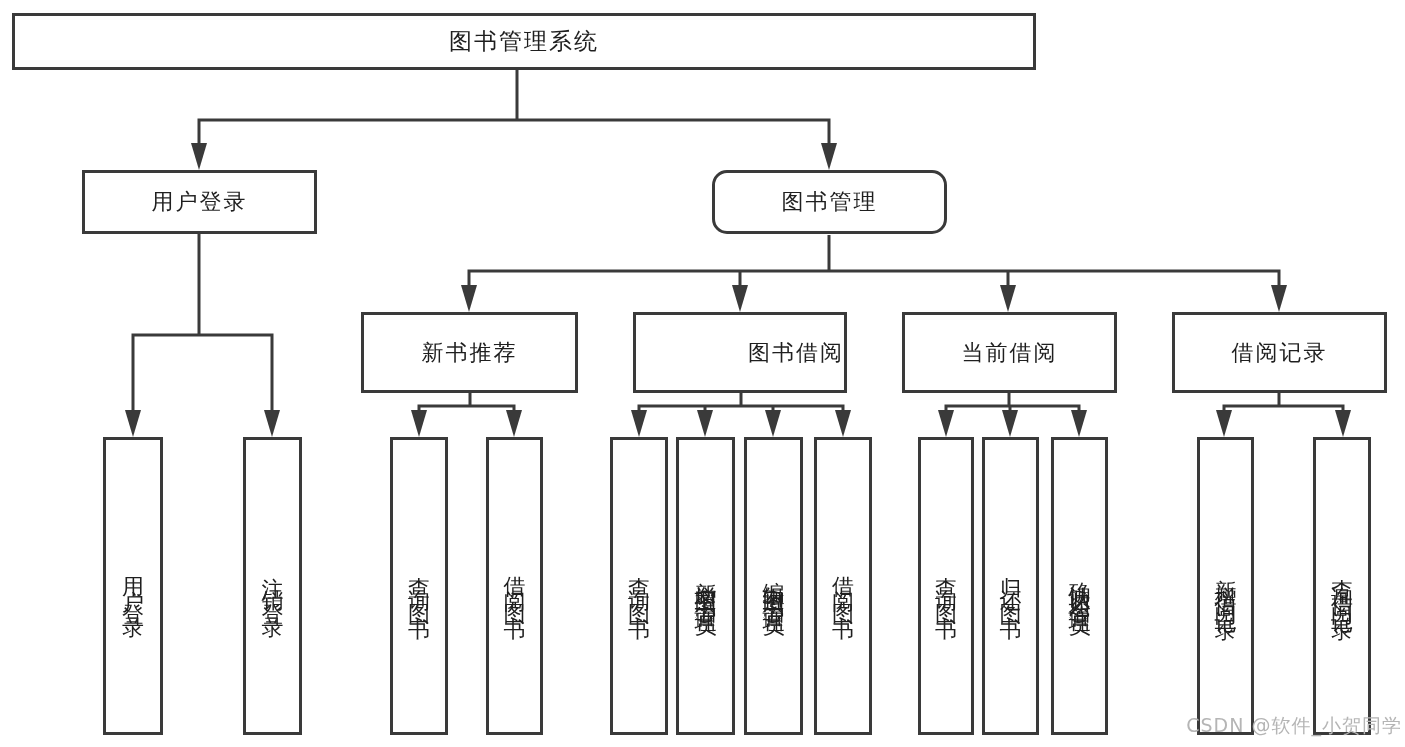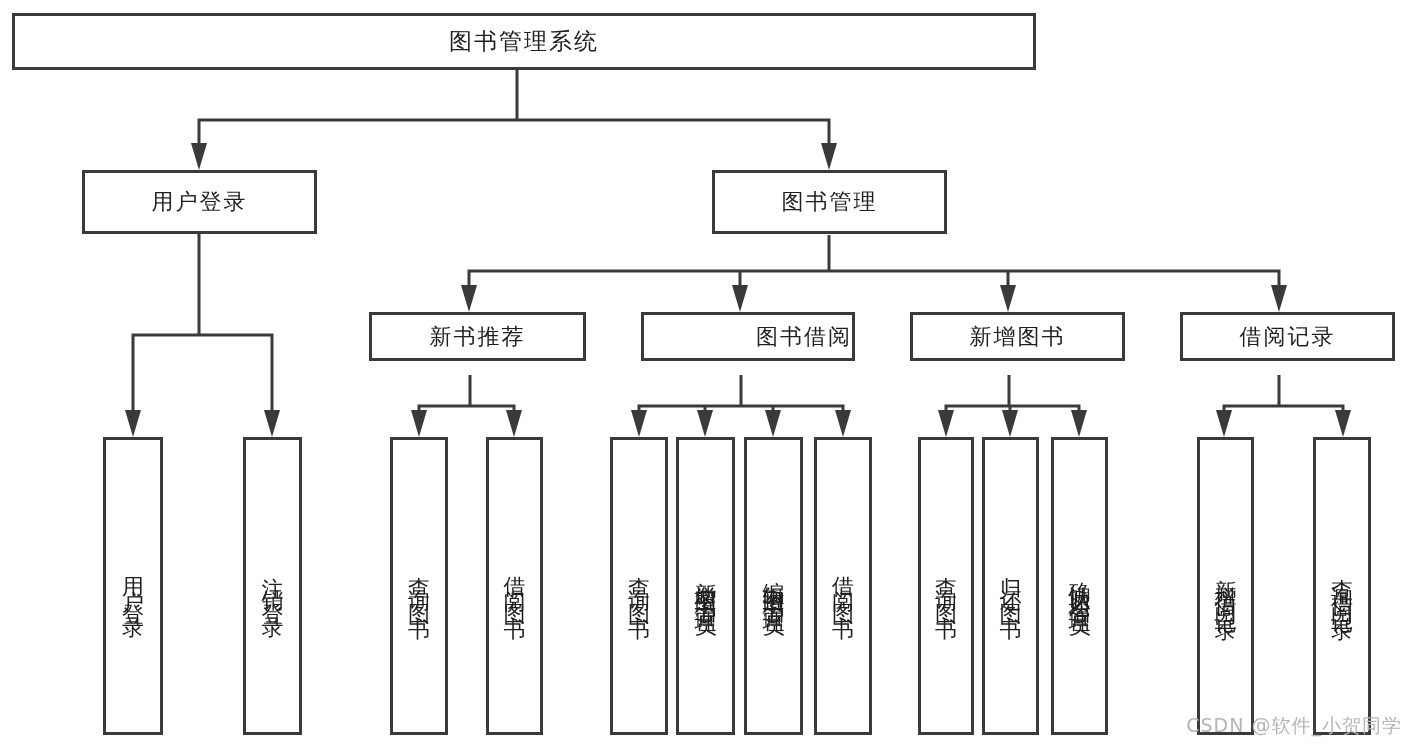--- a/index.html
+++ b/index.html
@@ -8,21 +8,21 @@
     font-family:"DejaVu Sans","Liberation Sans",sans-serif; overflow:hidden;
   }
   .connectors { position:absolute; left:0; top:0; width:1405px; height:747px; }
   .node {
     position:absolute; box-sizing:border-box; border:3px solid #3a3a3a; background:#ffffff;
     display:flex; align-items:center; justify-content:center; color:#1f1f1f;
   }
   .hnode { font-size:22px; letter-spacing:2px; }
   .root  { left:12px;  top:13px;  width:1024px; height:57px; font-size:23px; }
   .l1    { top:170px;  height:64px; }
-  .l2    { top:312px;  height:49px;margin-left:8px; }
+  .l2    { top:312px;  height:81px; }
   .leaf  { top:437px;  height:298px; }
   .vtext {
     writing-mode:vertical-rl; text-orientation:mixed;
     font-size:22px; line-height:1; color:#1f1f1f;
   }
   .spread .vtext { letter-spacing:0.62em; }
   .mid    .vtext { letter-spacing:0.38em; }
   .tight  .vtext { letter-spacing:0.22em; }
   .watermark {
     position:absolute; right:3px; bottom:8px; font-size:19px;
@@ -67,32 +67,32 @@
     </g>
   </svg>
 
   <div class="node root hnode">
     <span>图书管理系统</span>
   </div>
 
   <div class="node l1 hnode" style="left:82px;width:235px;">
     <span>用户登录</span>
   </div>
-  <div class="node l1 hnode" style="left:712px;width:235px;">
+  <div class="node l1 hnode" style="left:712px;width:235px;border-radius:15px;">
     <span>图书管理</span>
   </div>
 
   <div class="node l2 hnode" style="left:361px;width:217px;">
     <span>新书推荐</span>
   </div>
   <div class="node l2 hnode" style="left:633px;width:214px;justify-content:flex-end;">
     <span>图书借阅</span>
   </div>
   <div class="node l2 hnode" style="left:902px;width:215px;">
-    <span>新增图书</span>
+    <span>当前借阅</span>
   </div>
   <div class="node l2 hnode" style="left:1172px;width:215px;">
     <span>借阅记录</span>
   </div>
 
   <div class="node leaf spread" style="left:103px;width:60px;">
     <span class="vtext">用户登录</span>
   </div>
   <div class="node leaf spread" style="left:243px;width:59px;">
     <span class="vtext">注销登录</span>

